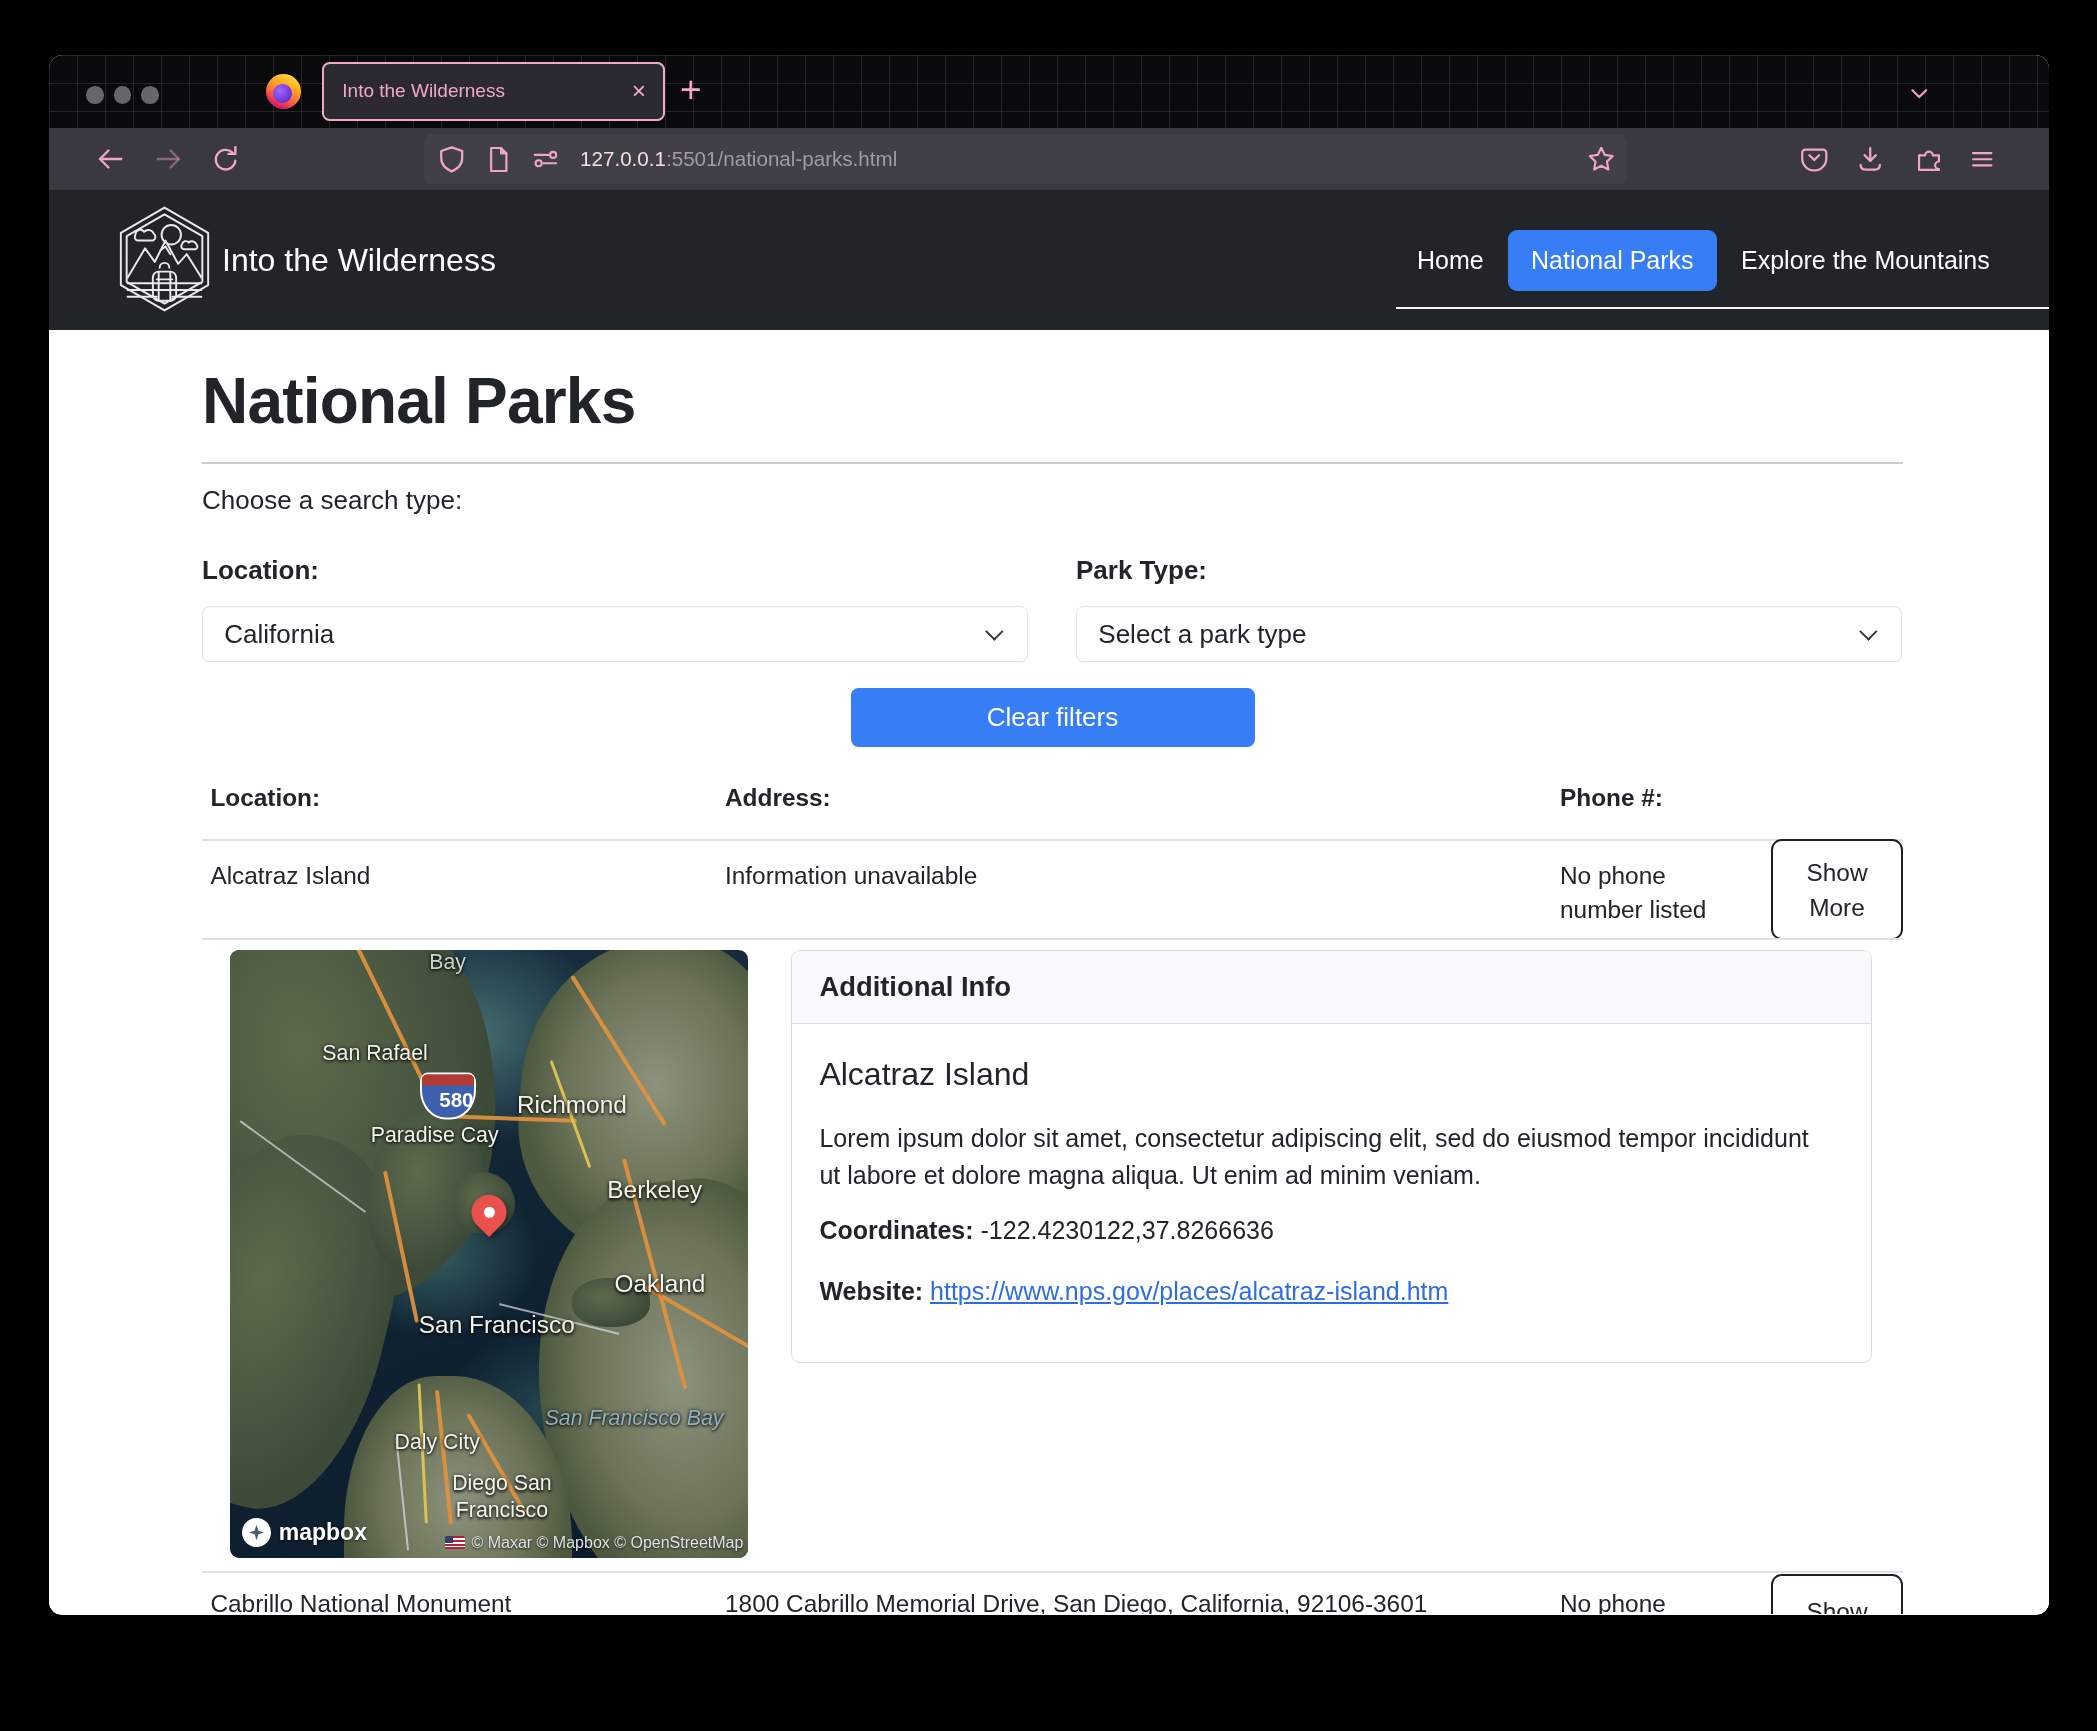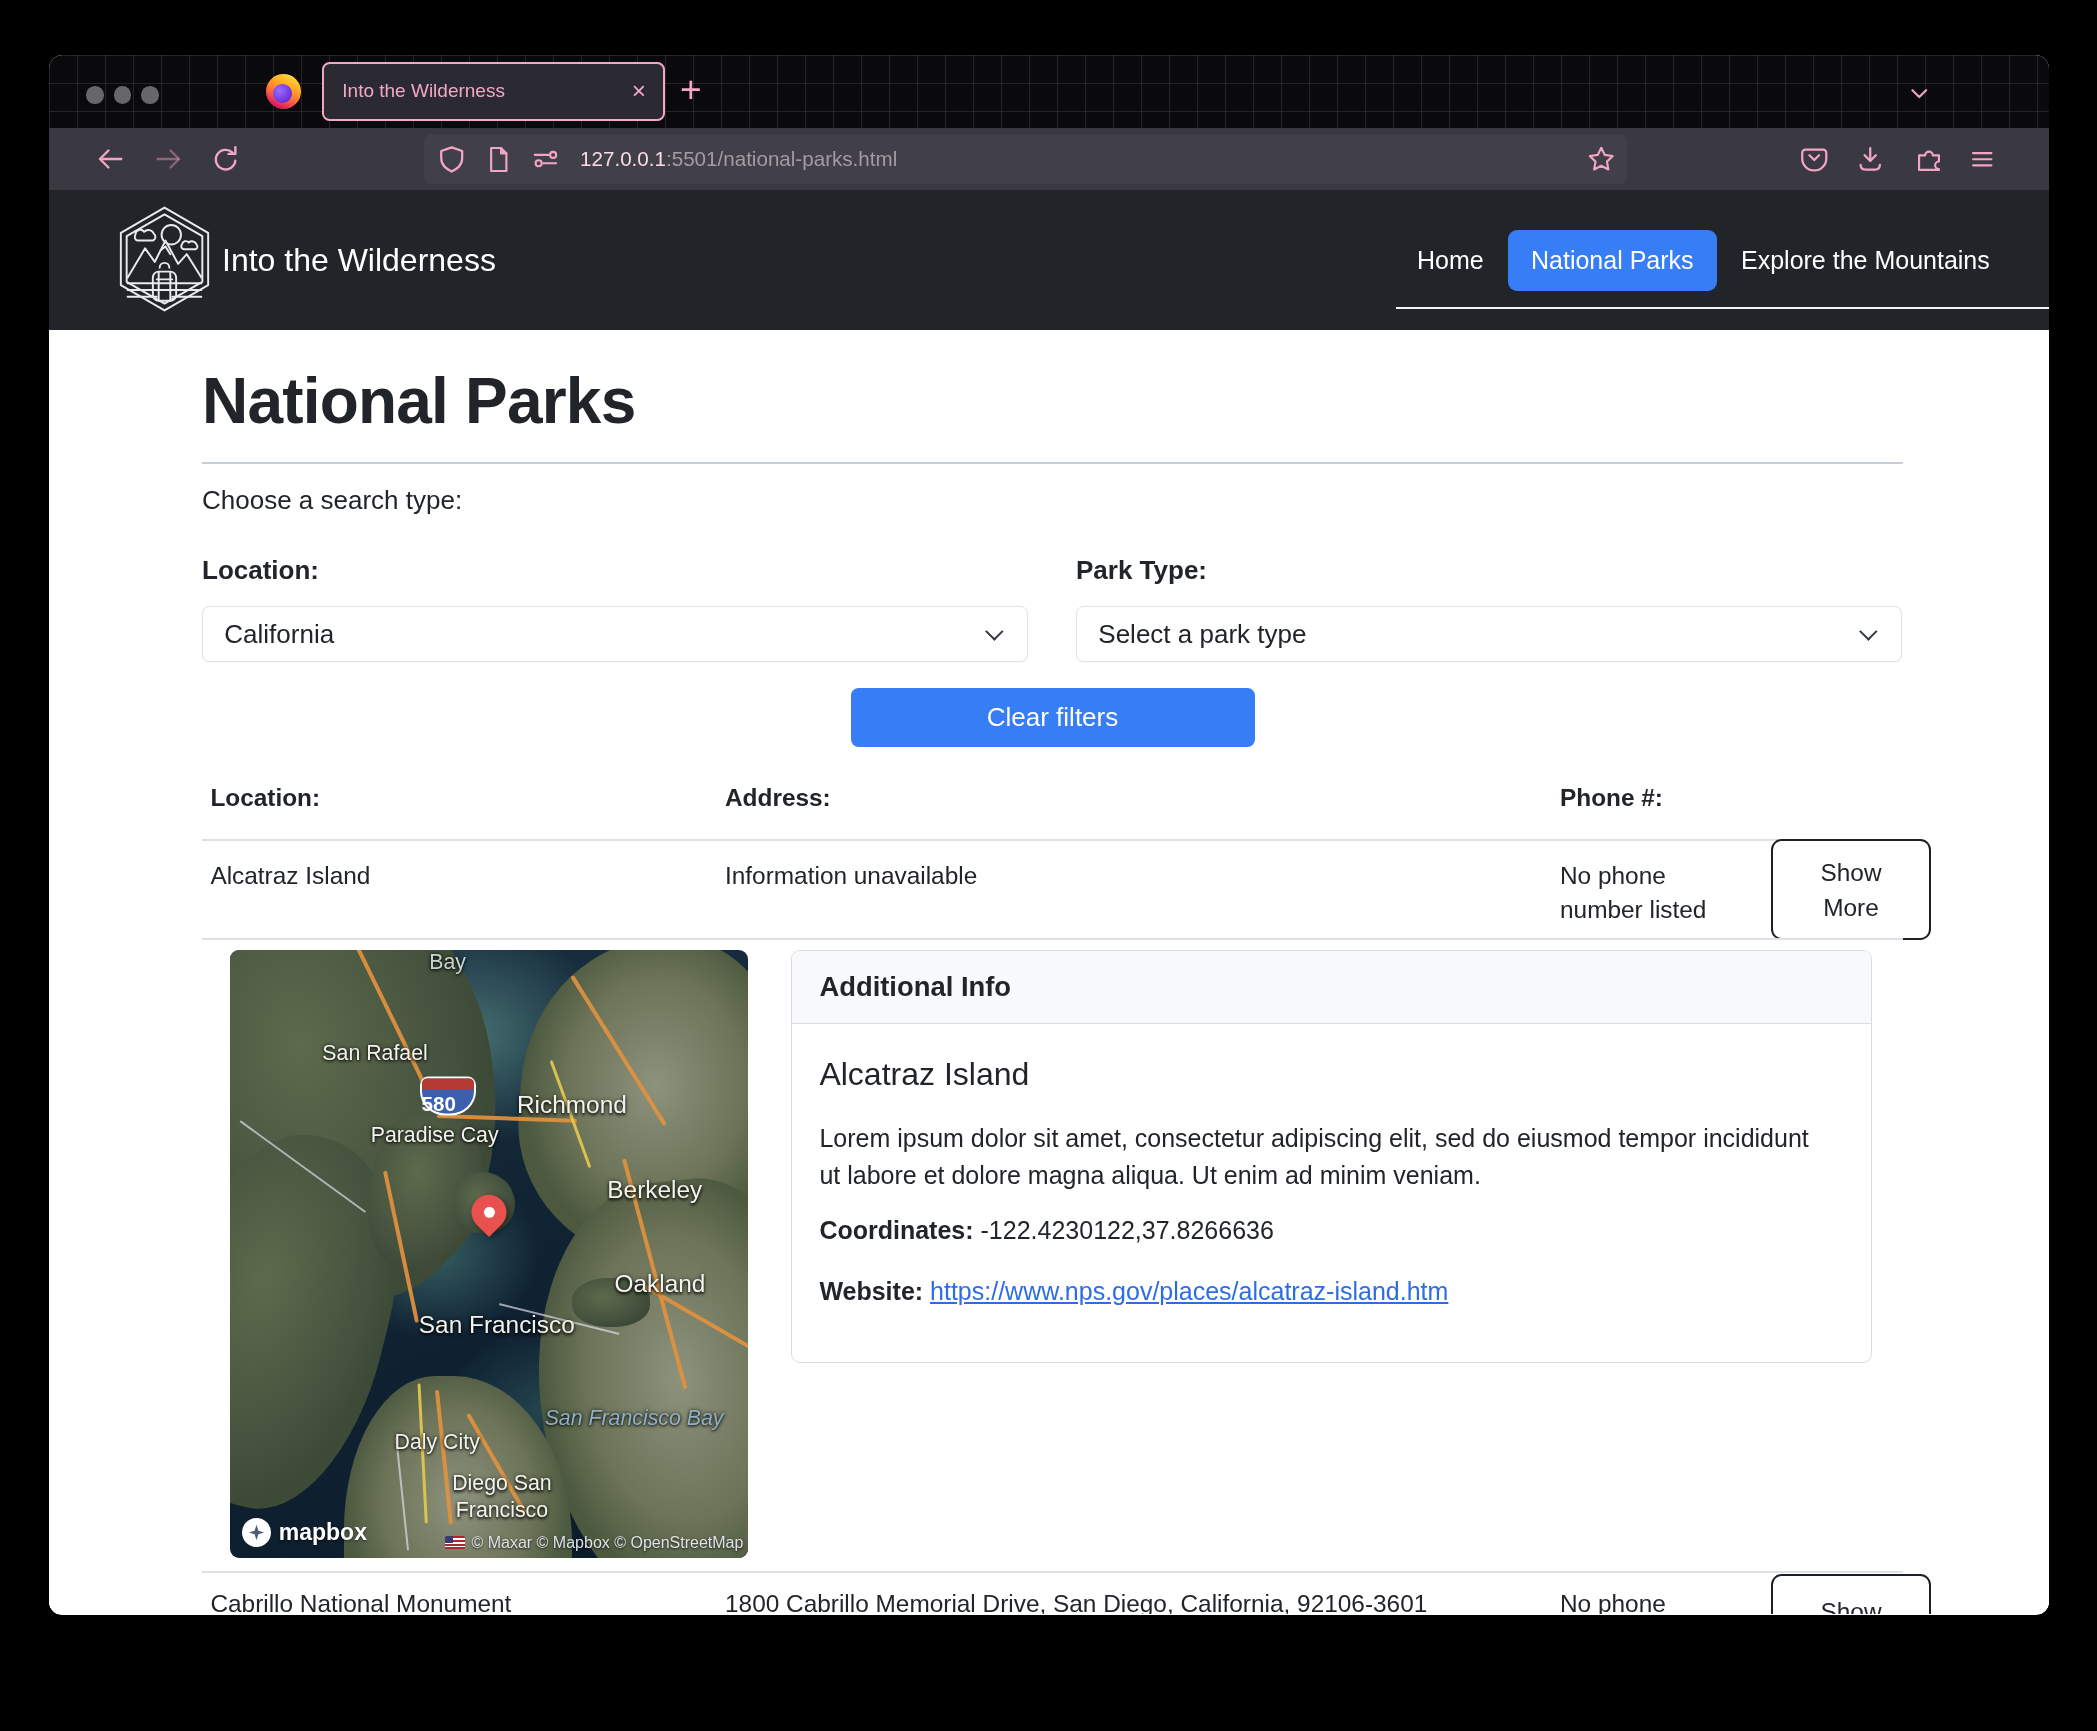--- a/index.html
+++ b/index.html
@@ -65,21 +65,21 @@
     box-shadow:0 0.8px 1.5px rgba(0,0,0,.04);background:#fff;}
   .select.s1{left:0;width:826px;} .select.s2{left:874px;width:826px;}
   .select:after{content:"";position:absolute;right:26px;top:18.3px;width:10.7px;height:10.7px;
     border-right:2.3px solid #343a40;border-bottom:2.3px solid #343a40;transform:rotate(45deg);}
   .clear-btn{position:absolute;left:50%;transform:translateX(-50%);top:358px;width:404px;height:59px;
     background:#377df6;border-radius:7.6px;color:#fff;font-size:26px;display:flex;align-items:center;justify-content:center;}
   .th{position:absolute;top:454px;font-size:24.4px;font-weight:700;}
   .td{position:absolute;font-size:24.4px;line-height:34px;}
   .c1{left:8.4px;} .c2{left:523px;} .c3{left:1358px;width:190px;}
   .hline{position:absolute;left:0;width:100%;height:1.5px;background:#dee2e6;}
-  .show-btn{position:absolute;left:1569px;width:160px;background:#fff;border:2.3px solid #1c2025;border-radius:10.7px;
+  .show-btn{position:absolute;left:1569px;width:132px;background:#fff;border:2.3px solid #1c2025;border-radius:10.7px;
     box-sizing:border-box;display:flex;align-items:center;justify-content:center;text-align:center;
     font-size:24.4px;line-height:35px;}
   .show-btn span{width:85px;}
 
   
   .card{position:absolute;left:589px;top:620px;width:1081px;height:413px;border:1.5px solid #d9dde2;
     border-radius:9.1px;box-sizing:border-box;background:#fff;}
   .card-header{position:absolute;left:0;right:0;top:0;height:72px;background:#f8f9fa;
     border-bottom:1.5px solid #d9dde2;border-radius:7.6px 7.6px 0 0;display:flex;align-items:center;}
   .card-header .t{font-size:27.4px;font-weight:600;padding-left:27.4px;}
@@ -101,23 +101,23 @@
   .land{position:absolute;background:radial-gradient(60% 60% at 40% 40%,#5d6a4c,#475540 70%,#3d4a38);}
   .land.urban{background:radial-gradient(55% 55% at 50% 45%,#8d927c,#6b7358 60%,#4c593f 90%);}
   .rd{position:absolute;height:3.8px;border-radius:2.3px;background:#e2913e;opacity:.92;transform-origin:left center;}
   .rd.y{background:#e5c84f;height:3px;} .rd.w{background:rgba(220,225,232,.75);height:2.3px;}
   .mlabel{position:absolute;transform:translate(-50%,-50%);color:#f3f3ee;font-size:21.3px;
     text-shadow:0 1.5px 3px rgba(0,0,0,.9),0 0 4.6px rgba(0,0,0,.6);white-space:nowrap;}
   .mlabel.big{font-size:24.4px;}
   .mlabel.dim{color:#c9d4cf;}
   .mlabel.wrap{white-space:normal;text-align:center;line-height:1.25;}
   .mlabel.bay2{color:#8fb0c4;font-style:italic;width:190px;}
-  .shield{position:absolute;left:42%;top:24%;transform:translate(-50%,-50%);width:56px;height:39px;
+  .shield{position:absolute;left:42%;top:24%;transform:translate(-50%,-50%);width:56px;height:47px;
     background:#3c5fae;border:2.3px solid #fff;border-radius:7.6px 7.6px 46% 46% / 9.1px 9.1px 62% 62%;
-    box-sizing:border-box;text-align:left;}
+    box-sizing:border-box;text-align:right;}
   .shield:before{content:"";position:absolute;left:0;right:0;top:0;height:10.7px;background:#b33a32;border-radius:4.6px 4.6px 0 0;}
   .shield .num{position:relative;color:#fff;font-size:20.6px;font-weight:700;top:13px;}
   .pin{position:absolute;left:50%;top:45.5%;width:35px;height:35px;background:#e8514d;
     border-radius:50% 50% 50% 0;transform:translate(-50%,-92%) rotate(-45deg);
     box-shadow:0 3px 6.1px rgba(0,0,0,.45);}
   .pin:after{content:"";position:absolute;left:50%;top:50%;width:11.4px;height:11.4px;border-radius:50%;
     background:#fff;transform:translate(-50%,-50%);}
   .mapbox{position:absolute;left:12.2px;bottom:10.7px;display:flex;align-items:center;gap:7.6px;}
   .mb-circle{width:29px;height:29px;border-radius:50%;background:#fff;display:flex;align-items:center;justify-content:center;}
   .mb-text{color:#fff;font-size:23px;font-weight:600;text-shadow:0 0.8px 2.3px rgba(0,0,0,.6);}

